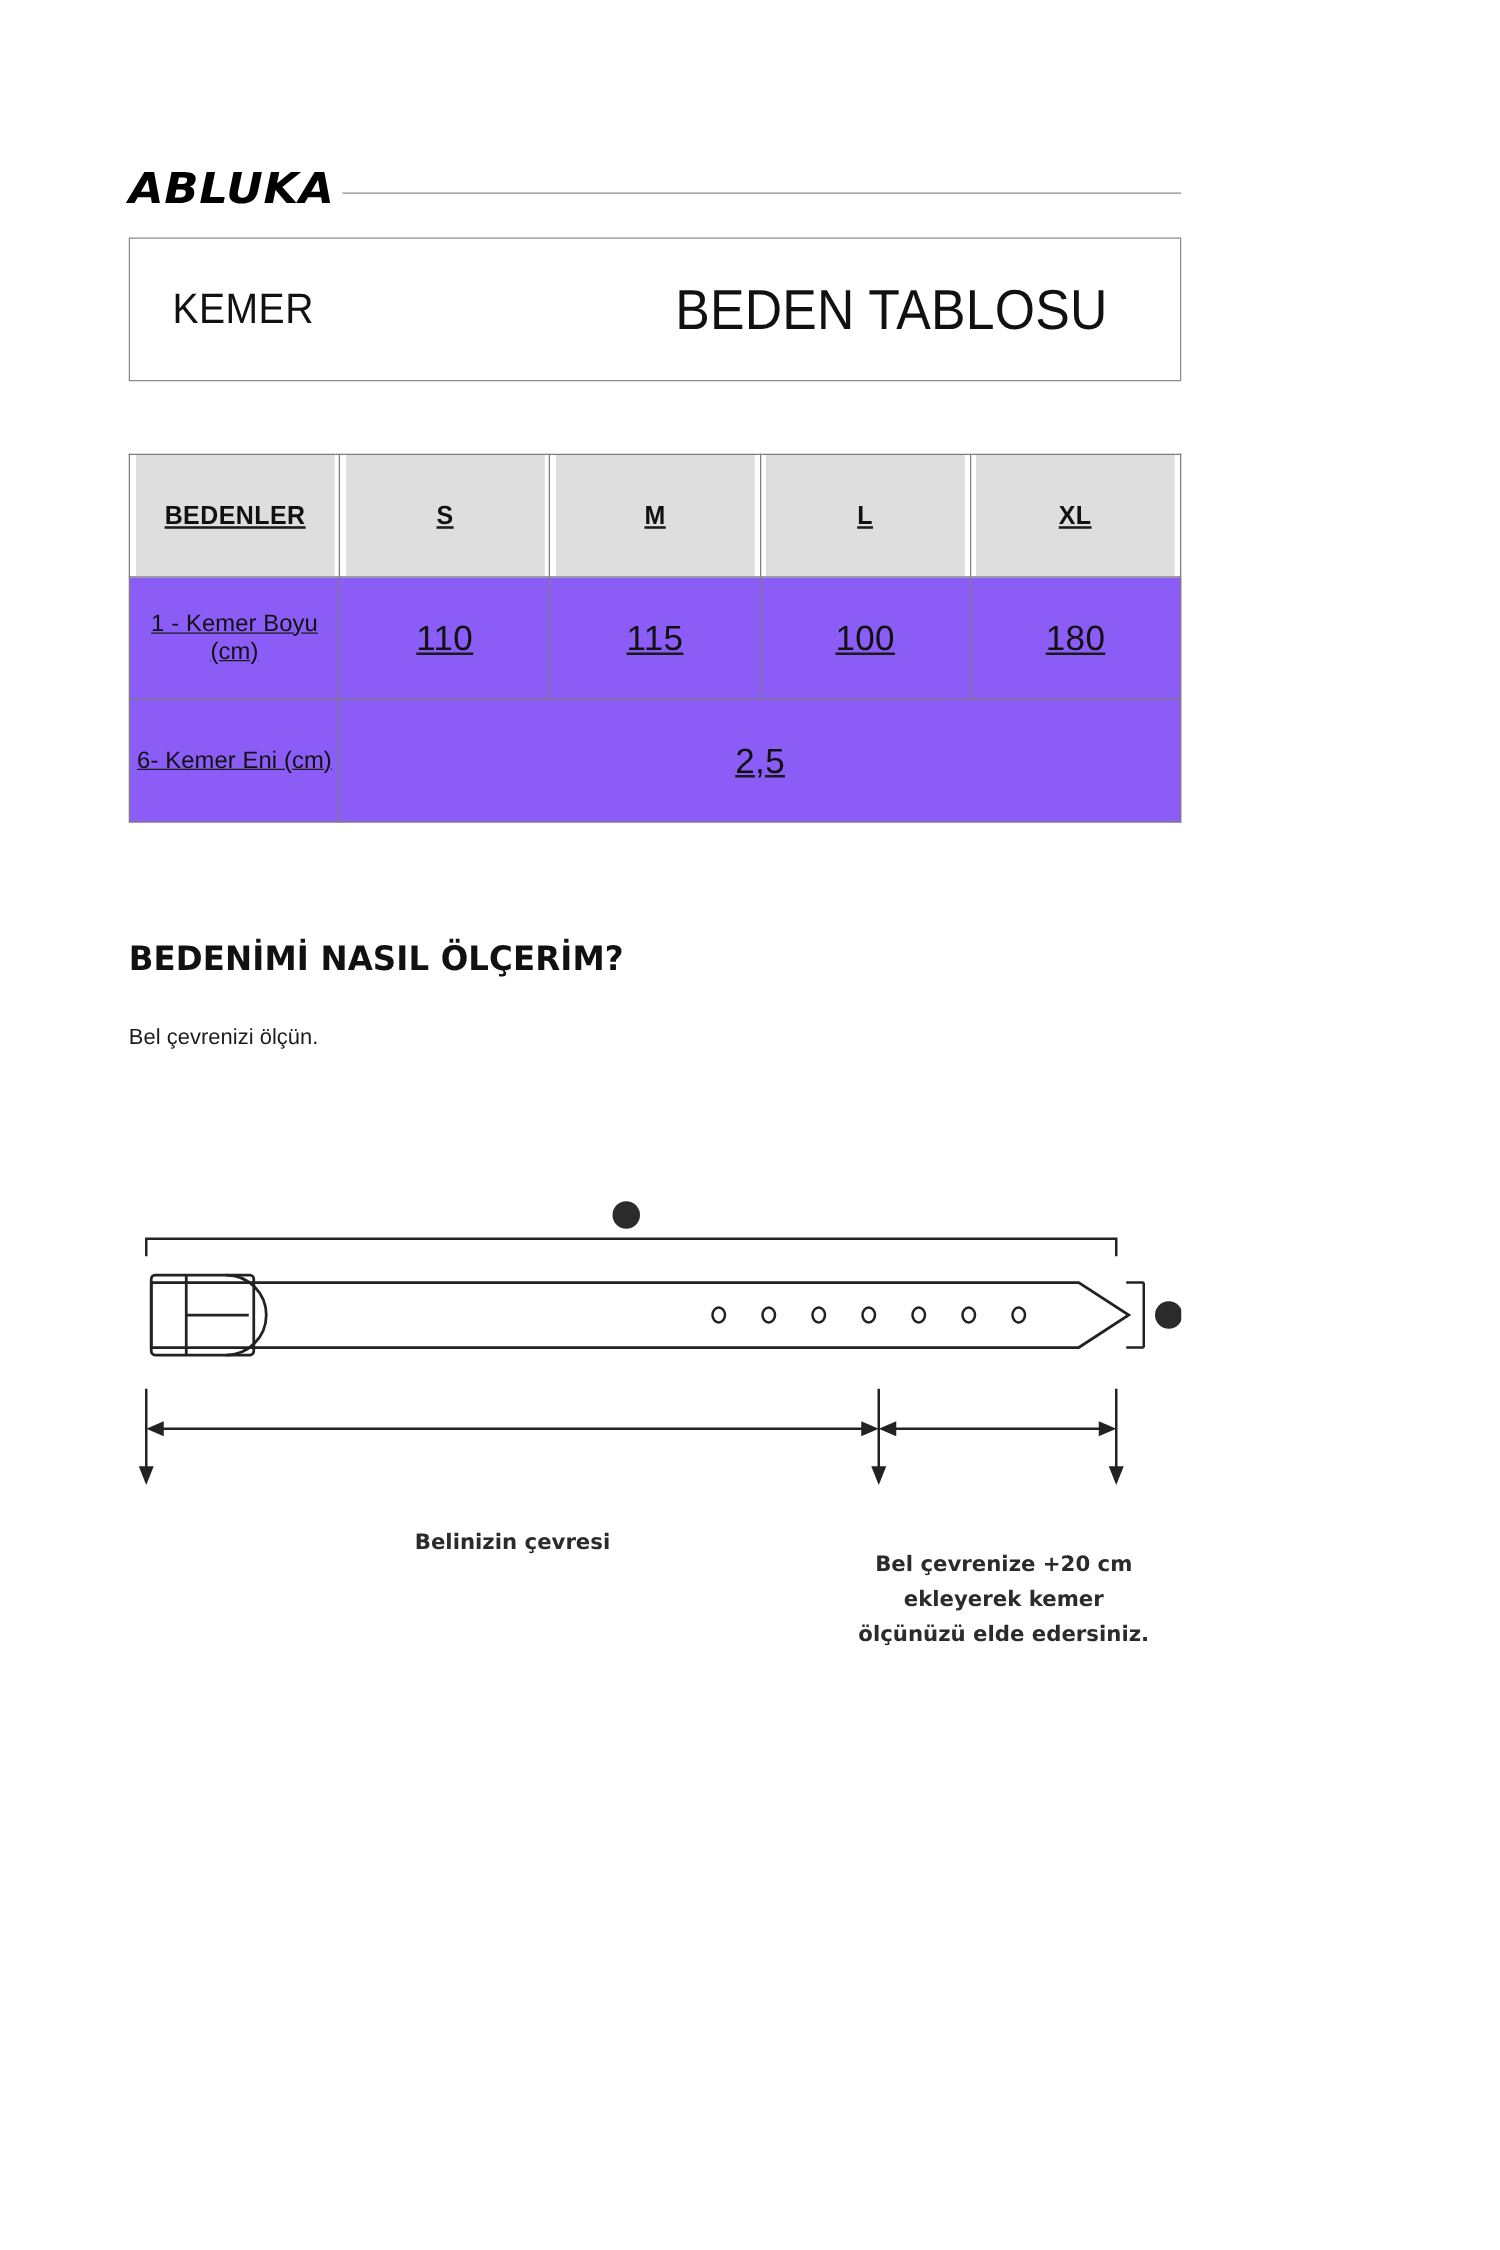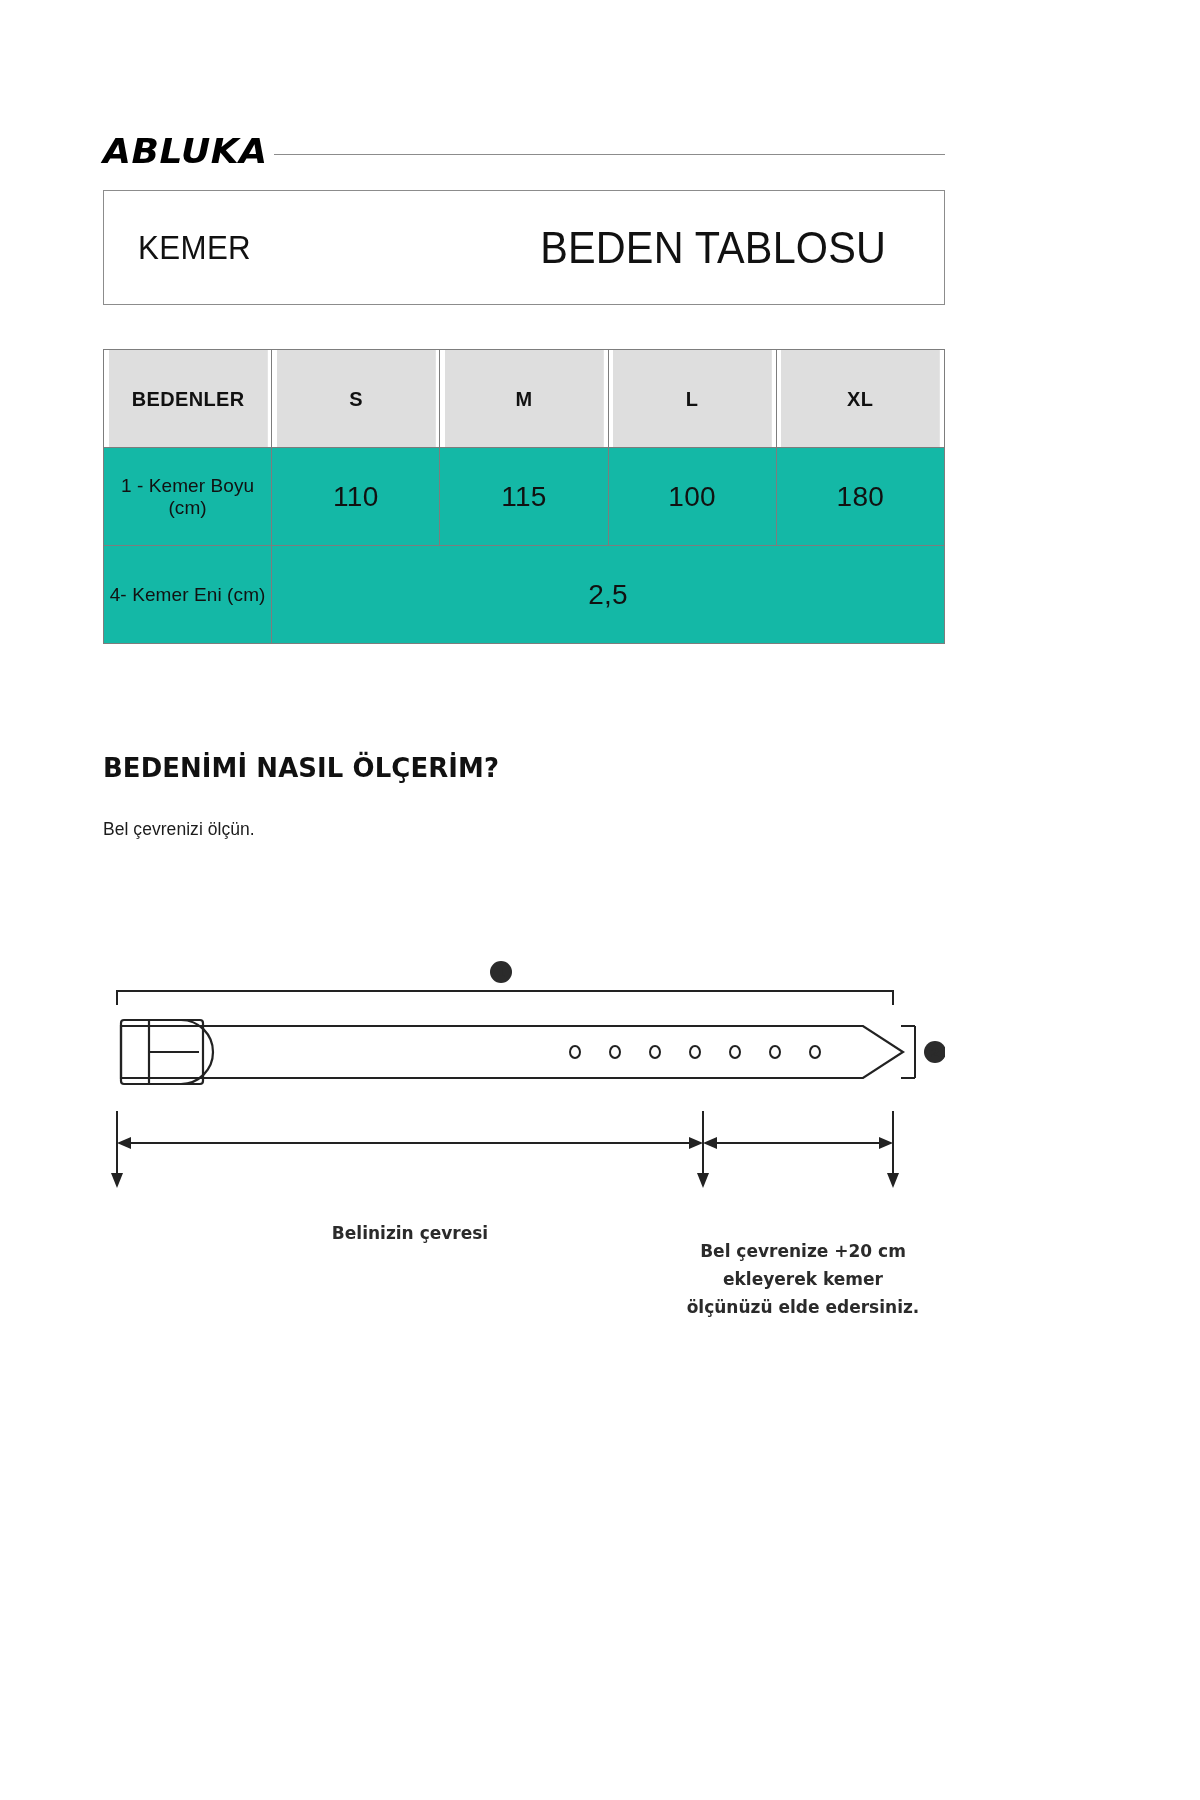--- a/index.html
+++ b/index.html
@@ -83,44 +83,45 @@
     transform: scaleX(0.92);
     transform-origin: right center;
     white-space: nowrap;
     padding-right: 26px;
   }
 
   
   .size-table {
     position: absolute;
     left: 103px;
-    top: 349px;
+    top: 363px;
     width: 842px;
     border-collapse: collapse;
     table-layout: fixed;
+    text-decoration: underline;
   }
   .size-table th,
   .size-table td {
     border: 1px solid #7d7d7d;
     text-align: center;
     vertical-align: middle;
     color: #111;
   }
   .size-table thead th {
     background: #dedede;
     height: 98px;
     font-family: "Liberation Sans", sans-serif;
     font-weight: 700;
     font-size: 21px;
     letter-spacing: 0.4px;
     transform: scaleX(0.95);
   }
   .size-table thead th.col-label { font-size: 21px; }
   .size-table tbody td {
-    background: #14b8a6;
+    background: #8b5cf6;
     height: 98px;
     margin-left: 47px;
   }
   .size-table tbody td.row-label {
     font-size: 19px;
     font-weight: 400;
     letter-spacing: 0.1px;
   }
   .size-table tbody td.value {
     font-size: 28px;
@@ -197,21 +198,21 @@
     </thead>
     <tbody>
       <tr>
         <td class="row-label">1 - Kemer Boyu (cm)</td>
         <td class="value">110</td>
         <td class="value">115</td>
         <td class="value">100</td>
         <td class="value">180</td>
       </tr>
       <tr>
-        <td class="row-label">4- Kemer Eni (cm)</td>
+        <td class="row-label">6- Kemer Eni (cm)</td>
         <td class="value" colspan="4">2,5</td>
       </tr>
     </tbody>
   </table>
 
   <div class="howto-heading">BEDENİMİ NASIL ÖLÇERİM?</div>
   <div class="howto-copy">
     <div>Bel çevrenizi ölçün.</div>
   </div>
 

